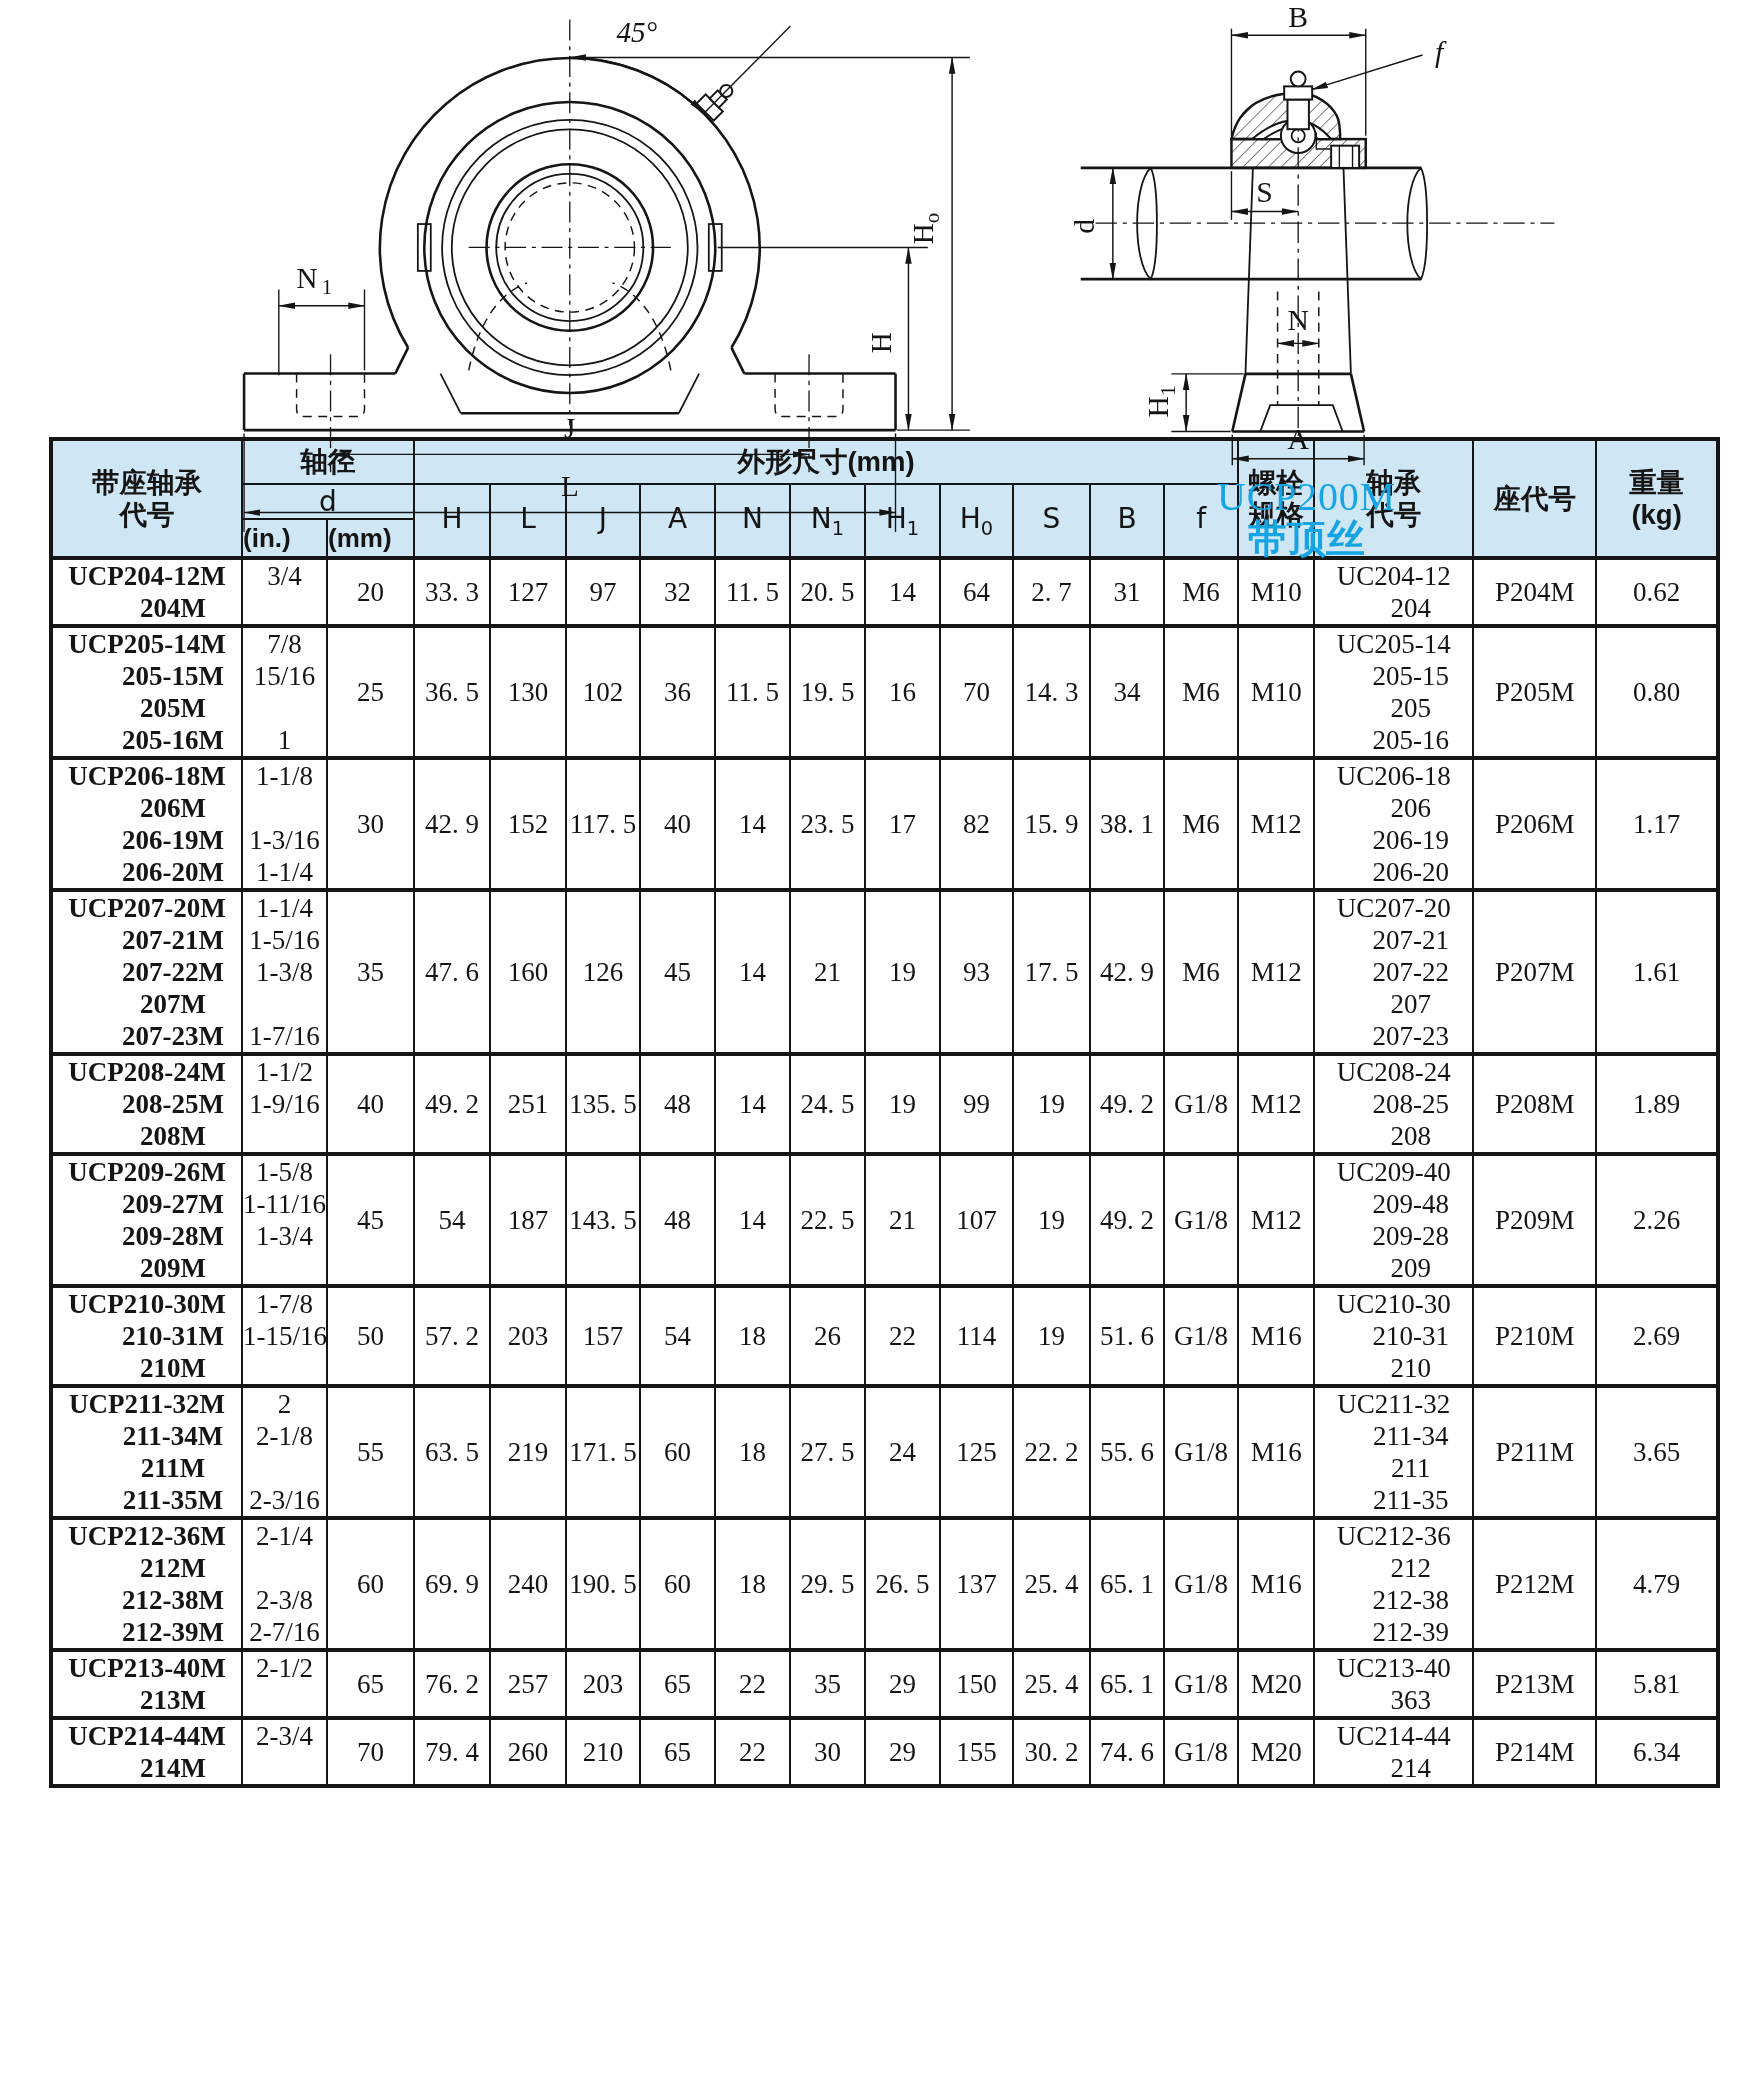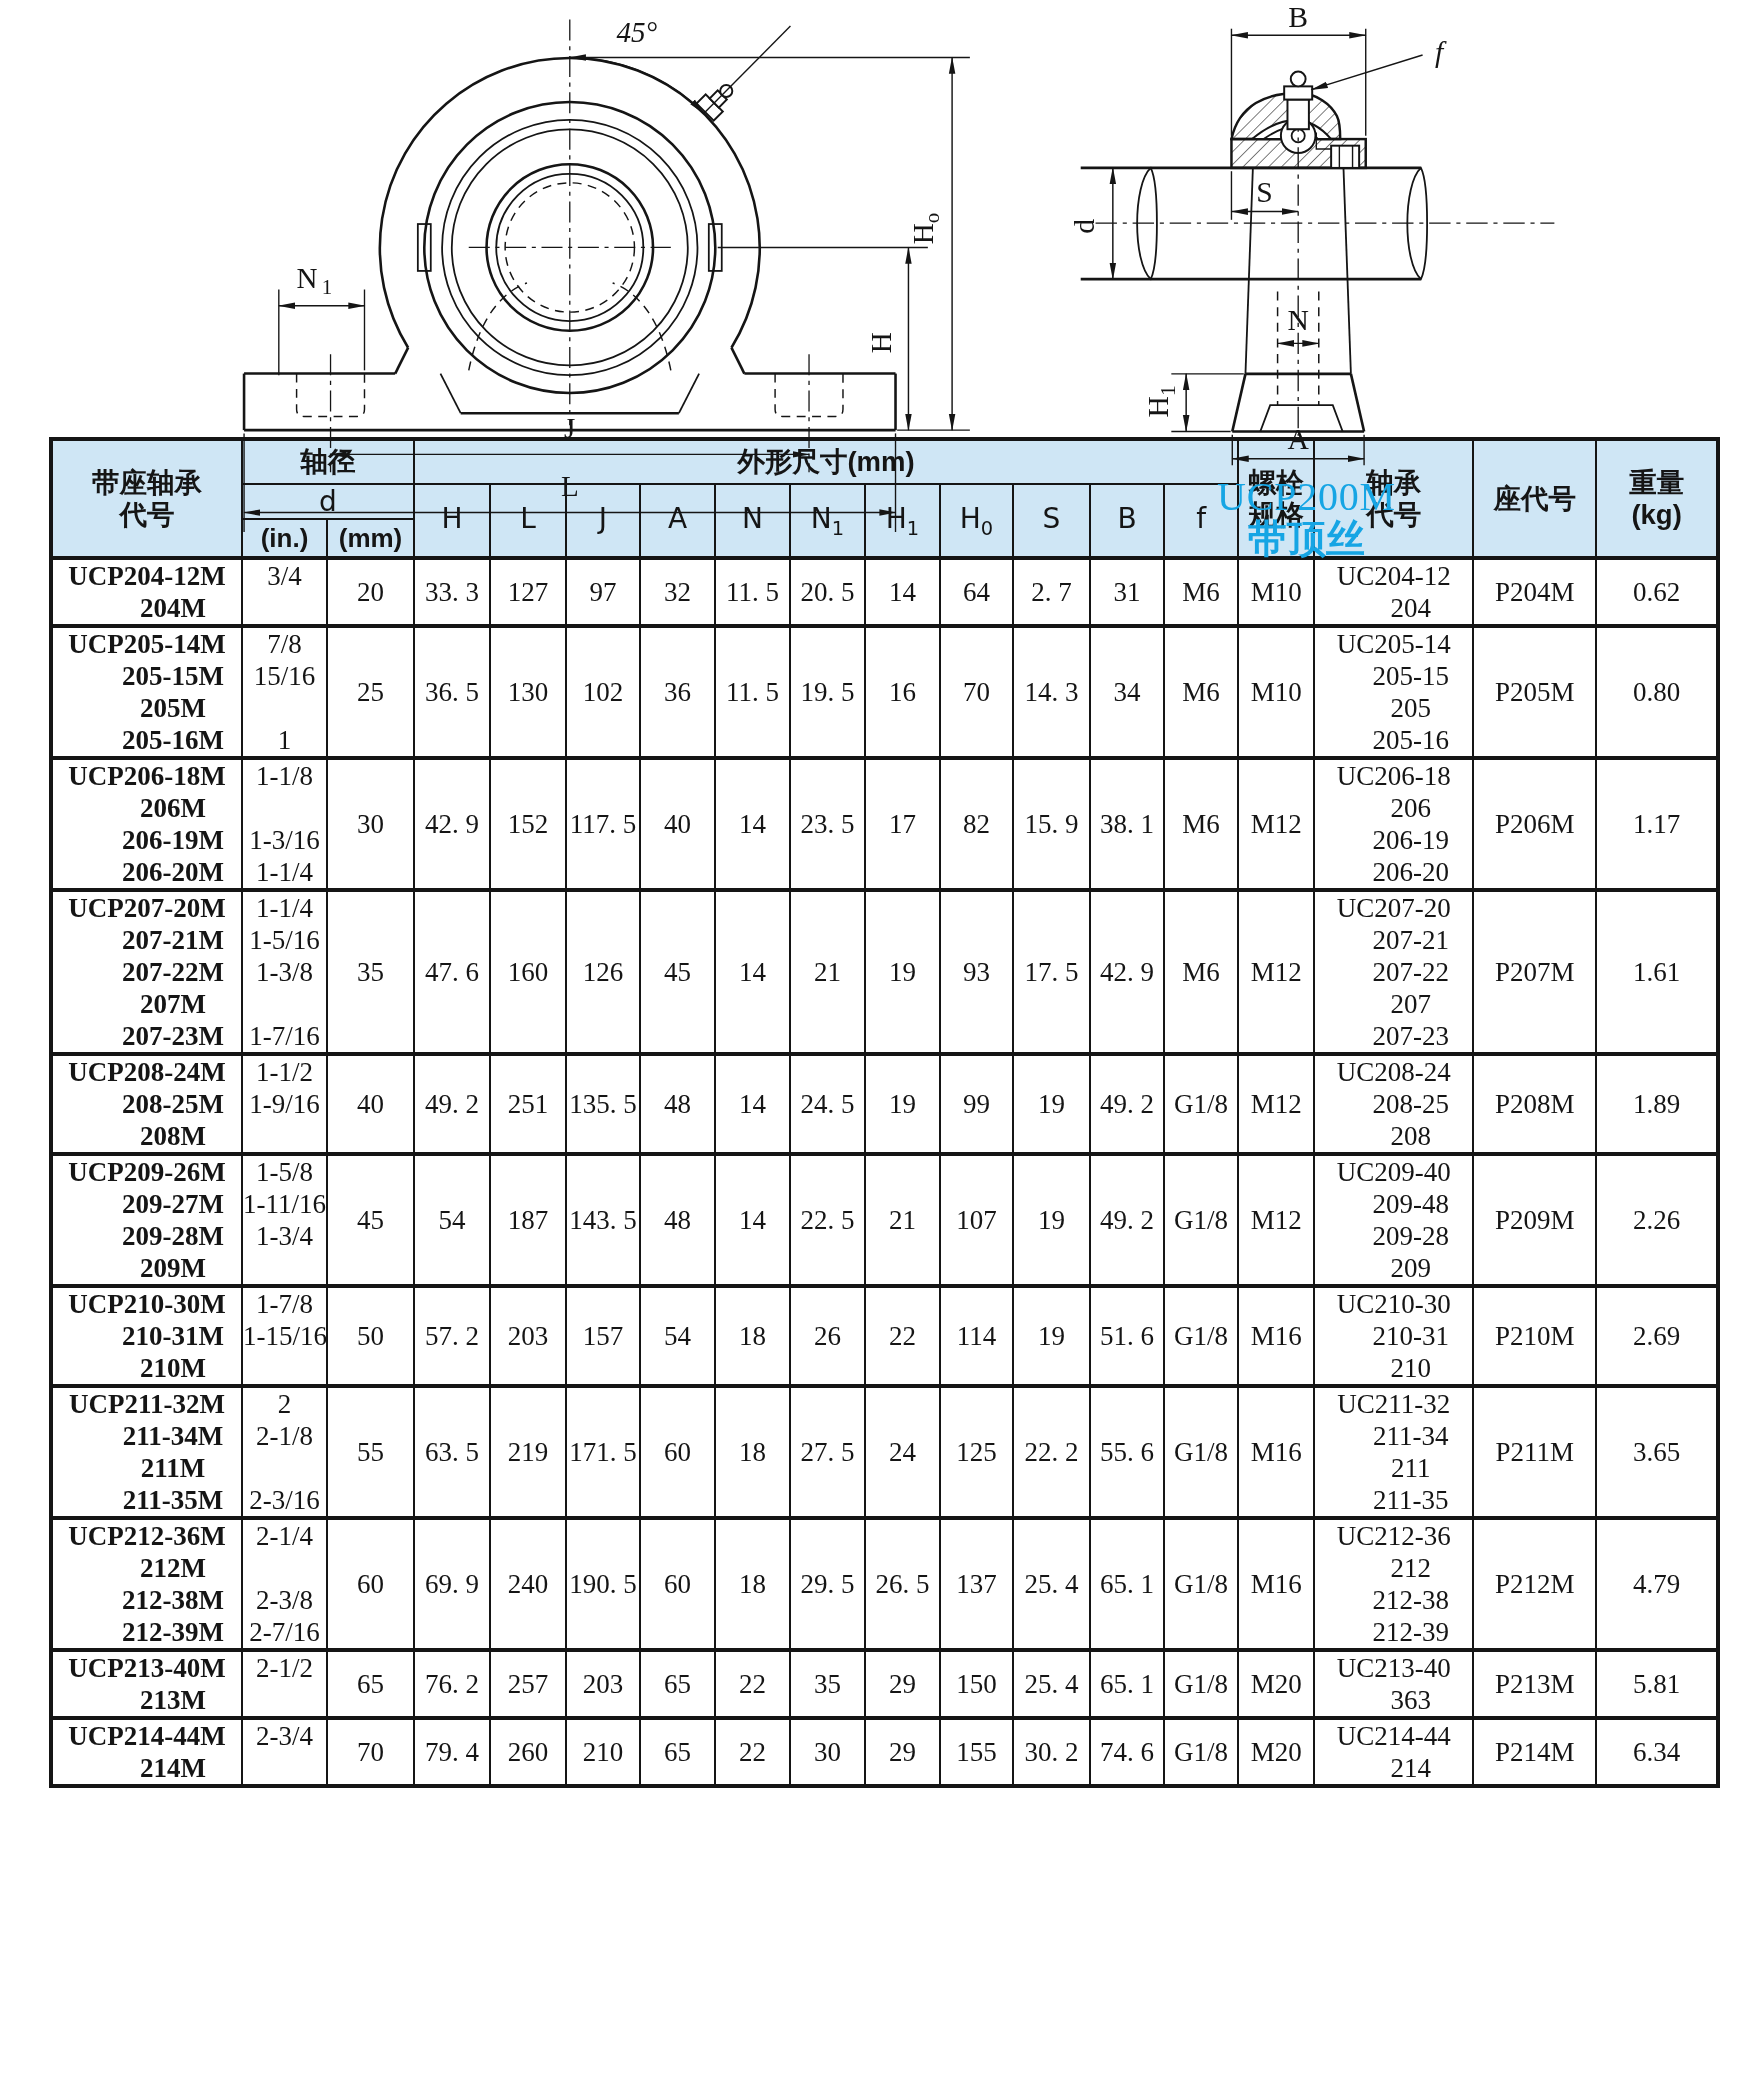--- a/index.html
+++ b/index.html
@@ -39,21 +39,21 @@
   .spec th,.spec td{border:2.4px solid var(--ink);padding:0;}
   .spec td{border-top-width:4px;border-bottom-width:4px;}
   .spec thead th{background:var(--header-bg);}
   .spec thead tr:last-child th{border-bottom-width:4px;}
   .ch{font-size:27.5px;font-weight:bold;white-space:pre-line;line-height:32px;text-align:center;}
   .hl{font-family:"DejaVu Sans","Liberation Sans",sans-serif;font-size:28px;font-weight:normal;text-align:center;}
   .hl sub{font-size:19.4px;}
   .hr1{height:45px;}
   .hr2{height:34px;}
   .hr3{height:39px;}
-  .hsm{font-size:26px;font-weight:bold;text-align:center;}
+  .hsm{font-size:26px;font-weight:bold;text-align:left;}
 
   .spec td{font-family:"Liberation Serif",serif;font-size:27px;text-align:center;vertical-align:middle;}
   .line{min-height:32px;line-height:32px;white-space:nowrap;}
   .c-names{font-family:"Liberation Sans",sans-serif;font-weight:bold;font-size:26px;
            text-align:left;vertical-align:top;padding:10.5px 3.2px 9px 9.7px;}
   .line.ind-name{padding-left:52px;}
   .c-in{font-family:"Liberation Sans",sans-serif;font-size:22.6px;text-align:left;
         vertical-align:top;padding:12px 1.6px 7.3px 8px;}
   .c-codes{text-align:left;vertical-align:top;padding:10.5px 1.6px 9px 13px;}
   .line.ind-code{padding-left:34px;}

